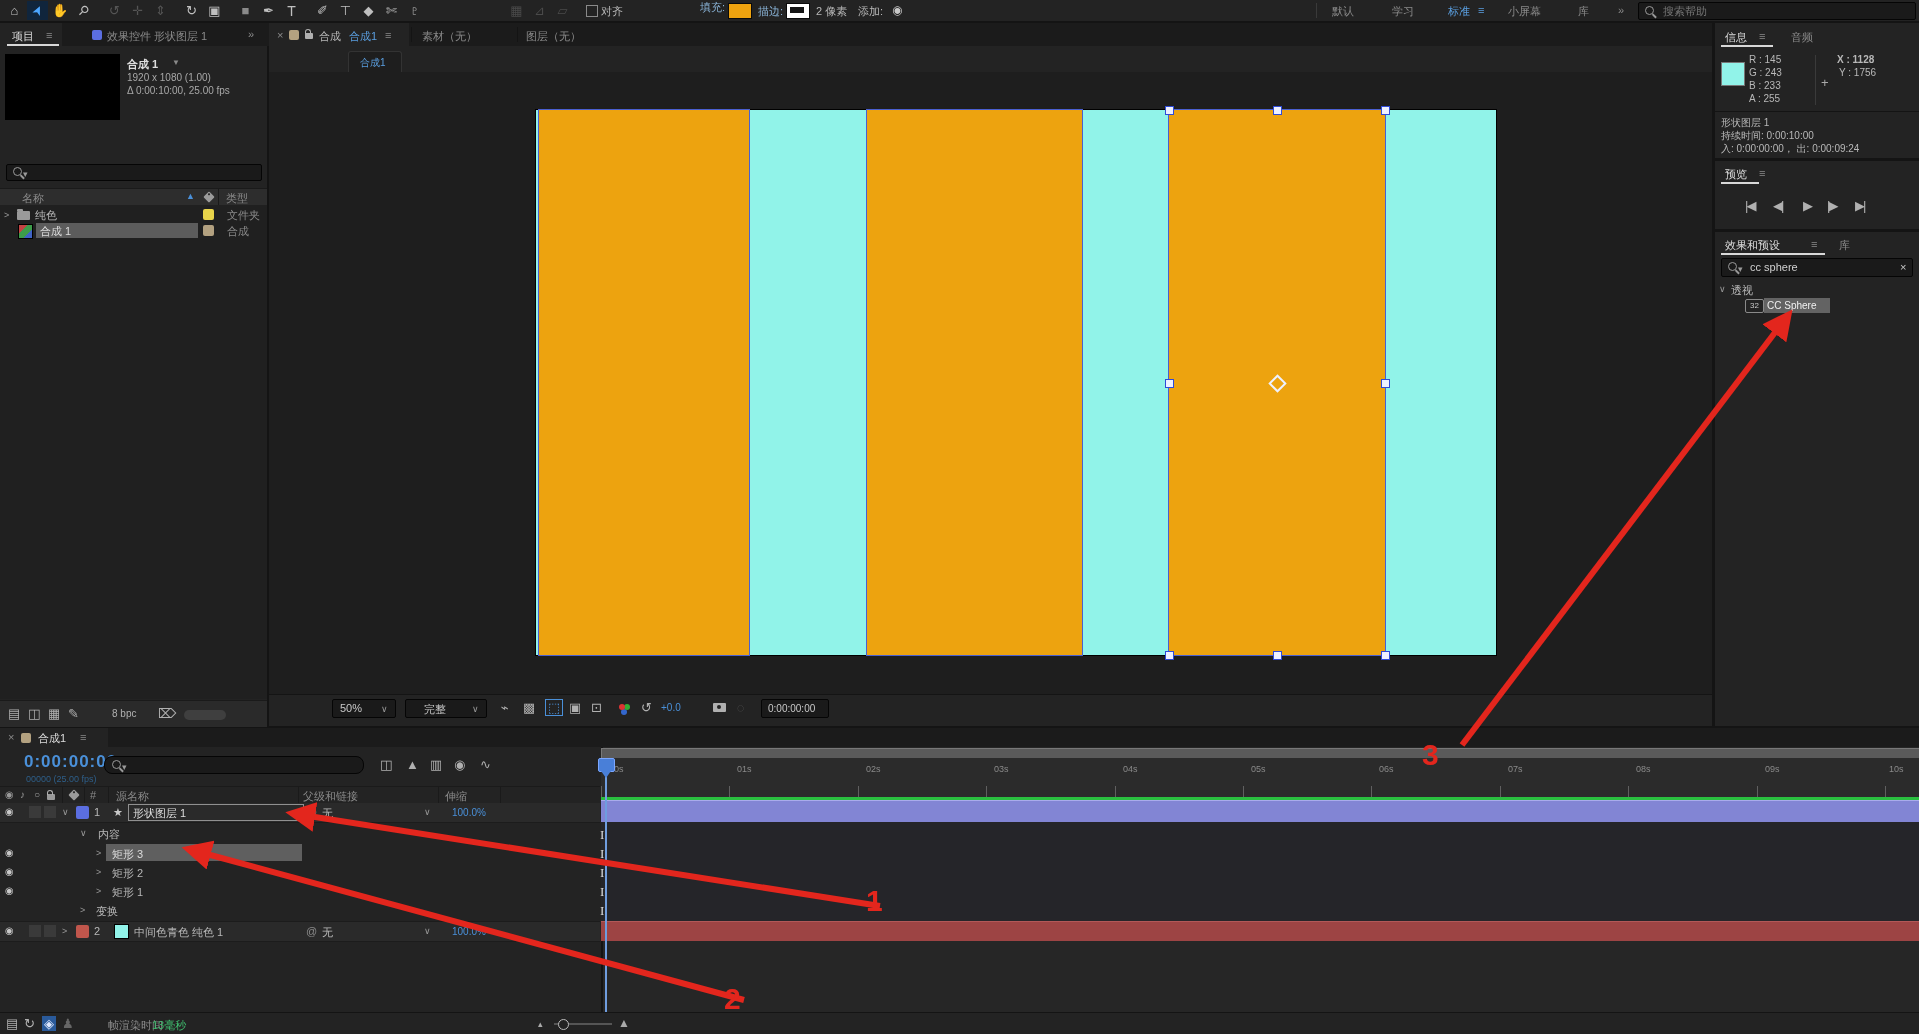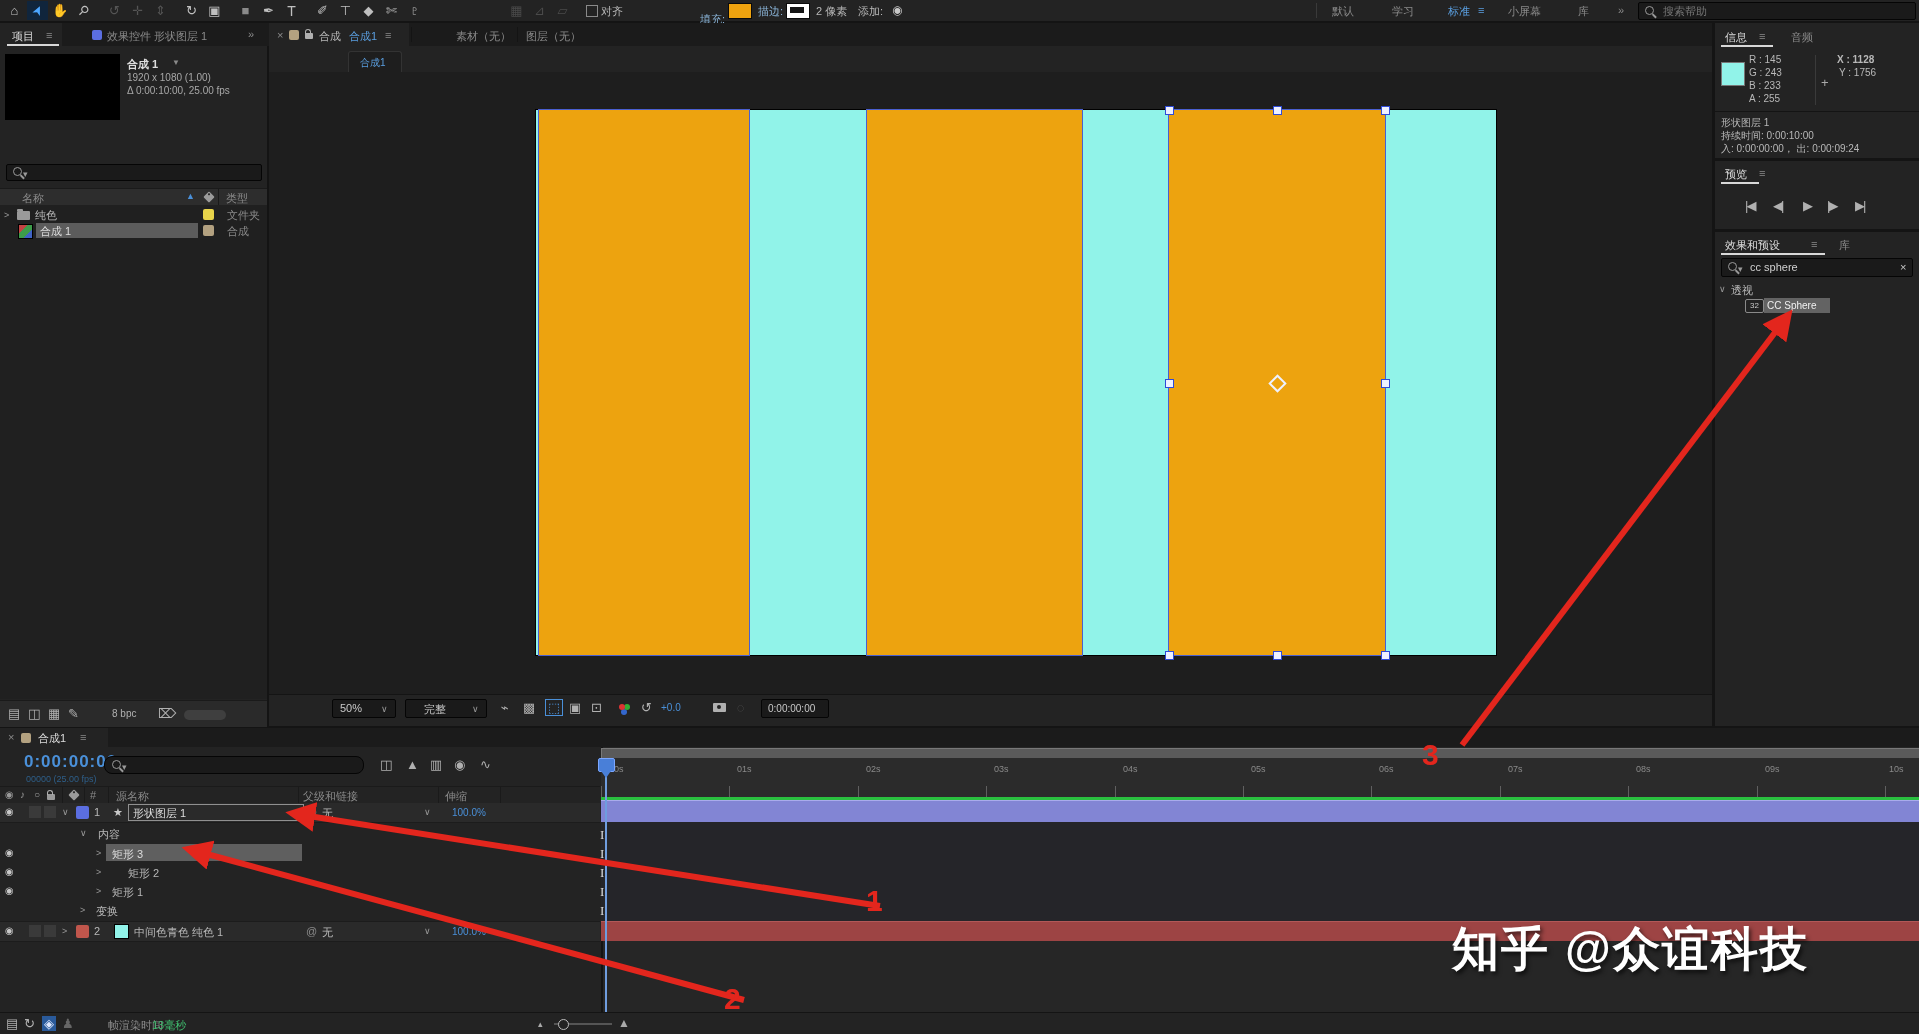--- a/index.html
+++ b/index.html
@@ -114,21 +114,21 @@
         </div>
       <div class="tool" style="color:#4a4a4a;">
           <span>⊿</span>
         </div>
       <div class="tool" style="color:#4a4a4a;">
           <span>▱</span>
         </div>
     </div>
     <div class="a" style="left:586px;top:5px;width:10px;height:10px;border:1px solid #8a8a8a;"></div>
     <span class="a txt" style="left:601px;top:4px;">对齐</span>
-    <span class="a txt" style="left:700px;top:12px;color:#8ab4d8;">填充:</span>
+    <span class="a txt" style="left:700px;top:0;color:#8ab4d8;">填充:</span>
     <div class="swatch" style="left:728px;top:3px;width:22px;height:14px;background:#efa30f;"></div>
     <span class="a txt" style="left:758px;top:4px;color:#8ab4d8;">描边:</span>
     <div class="swatch" style="left:786px;top:3px;width:22px;height:14px;background:#fff;">
       <div class="a" style="left:3px;top:3px;width:14px;height:6px;background:#141414;"></div>
     </div>
     <span class="a txt" style="left:816px;top:4px;">2 像素</span>
     <span class="a txt" style="left:858px;top:4px;">添加:</span>
     <span class="a" style="left:892px;top:3px;font-size:12px;color:#c8c8c8;">◉</span>
 
     <div class="vline" style="left:1316px;top:3px;height:15px;background:#3a3a3a;"></div>
@@ -204,21 +204,21 @@
   <div class="panel" style="left:269px;top:23px;width:1443px;height:703px;">
     <div class="tabbar" style="left:0;top:0;width:1443px;height:23px;">
       <div class="tab-active a" style="left:0;top:0;width:140px;height:23px;"></div>
       <span class="a txt dim" style="left:8px;top:6px;">×</span>
       <div class="a" style="left:20px;top:7px;width:10px;height:10px;background:#b3a180;border-radius:2px;"></div>
       <span class="lock" style="left:36px;top:10px;"></span>
       <span class="a txt" style="left:50px;top:6px;">合成</span>
       <span class="a txt blue" style="left:80px;top:6px;">合成1</span>
       <span class="a dim" style="left:116px;top:6px;">≡</span>
       <div class="vline" style="left:142px;top:4px;height:15px;background:#141414;"></div>
-      <span class="a txt dim" style="left:153px;top:6px;margin-left:34px;">素材（无）</span>
+      <span class="a txt dim" style="left:153px;top:6px;">素材（无）</span>
       <div class="vline" style="left:248px;top:4px;height:15px;background:#141414;"></div>
       <span class="a txt dim" style="left:257px;top:6px;">图层（无）</span>
     </div>
 
     <div class="a" style="left:0;top:23px;width:1443px;height:26px;background:#232323;border-bottom:1px solid #1a1a1a;">
       <div class="a" style="left:79px;top:5px;width:52px;height:21px;background:#1e1e1e;border:1px solid #333;border-bottom:none;border-radius:3px 3px 0 0;">
         <span class="a blue sm" style="left:11px;top:4px;">合成1</span>
       </div>
     </div>
 
@@ -378,21 +378,21 @@
     </div>
     <div class="a" style="left:0;top:116px;width:600px;height:19px;">
       <span class="a" style="left:5px;top:3px;font-size:10px;color:#c8c8c8;">◉</span>
       <div class="a" style="left:106px;top:0;width:196px;height:17px;background:#5f5f5f;"></div>
       <span class="a chev" style="left:96px;top:4px;">&gt;</span>
       <span class="a txt bright" style="left:112px;top:3px;">矩形 3</span>
     </div>
     <div class="a" style="left:0;top:135px;width:600px;height:19px;">
       <span class="a" style="left:5px;top:3px;font-size:10px;color:#c8c8c8;">◉</span>
       <span class="a chev" style="left:96px;top:4px;">&gt;</span>
-      <span class="a txt" style="left:112px;top:3px;margin-left:16px;">矩形 2</span>
+      <span class="a txt" style="left:112px;top:3px;">矩形 2</span>
     </div>
     <div class="a" style="left:0;top:154px;width:600px;height:19px;">
       <span class="a" style="left:5px;top:3px;font-size:10px;color:#c8c8c8;">◉</span>
       <span class="a chev" style="left:96px;top:4px;">&gt;</span>
       <span class="a txt" style="left:112px;top:3px;">矩形 1</span>
     </div>
     <div class="a" style="left:0;top:173px;width:600px;height:19px;">
       <span class="a chev" style="left:80px;top:4px;">&gt;</span>
       <span class="a txt" style="left:96px;top:3px;">变换</span>
     </div>
@@ -447,21 +447,20 @@
       <span class="a ic" style="left:62px;top:4px;color:#666;">♟</span>
       <span class="a txt dim" style="left:84px;top:5px;margin-left:24px;">帧渲染时间</span>
       <span class="a txt" style="left:152px;top:5px;color:#3fbf6f;">13毫秒</span>
       <span class="a" style="left:538px;top:6px;font-size:9px;color:#aaa;">▴</span>
       <div class="a" style="left:554px;top:10px;width:58px;height:2px;background:#555;"></div>
       <div class="a" style="left:558px;top:6px;width:9px;height:9px;border:1.5px solid #bbb;border-radius:50%;background:#232323;"></div>
       <span class="a" style="left:618px;top:3px;font-size:12px;color:#aaa;">▲</span>
     </div>
   </div>
 
-  <span class="wm">知乎 @众谊科技</span>
 
   <svg class="a" style="left:0;top:0;width:1919px;height:1034px;pointer-events:none;" viewBox="0 0 1919 1034">
     <defs>
       <marker id="ah" markerWidth="5" markerHeight="5" refX="3.2" refY="2.5" orient="auto">
         <polygon points="0,0 5,2.5 0,5" fill="#e3261d"></polygon>
       </marker>
     </defs>
     <line x1="880" y1="906" x2="296" y2="814" stroke="#e3261d" stroke-width="6" marker-end="url(#ah)"></line>
     <line x1="744" y1="1000" x2="192" y2="850" stroke="#e3261d" stroke-width="6" marker-end="url(#ah)"></line>
     <line x1="1462" y1="745" x2="1786" y2="318" stroke="#e3261d" stroke-width="6" marker-end="url(#ah)"></line>

